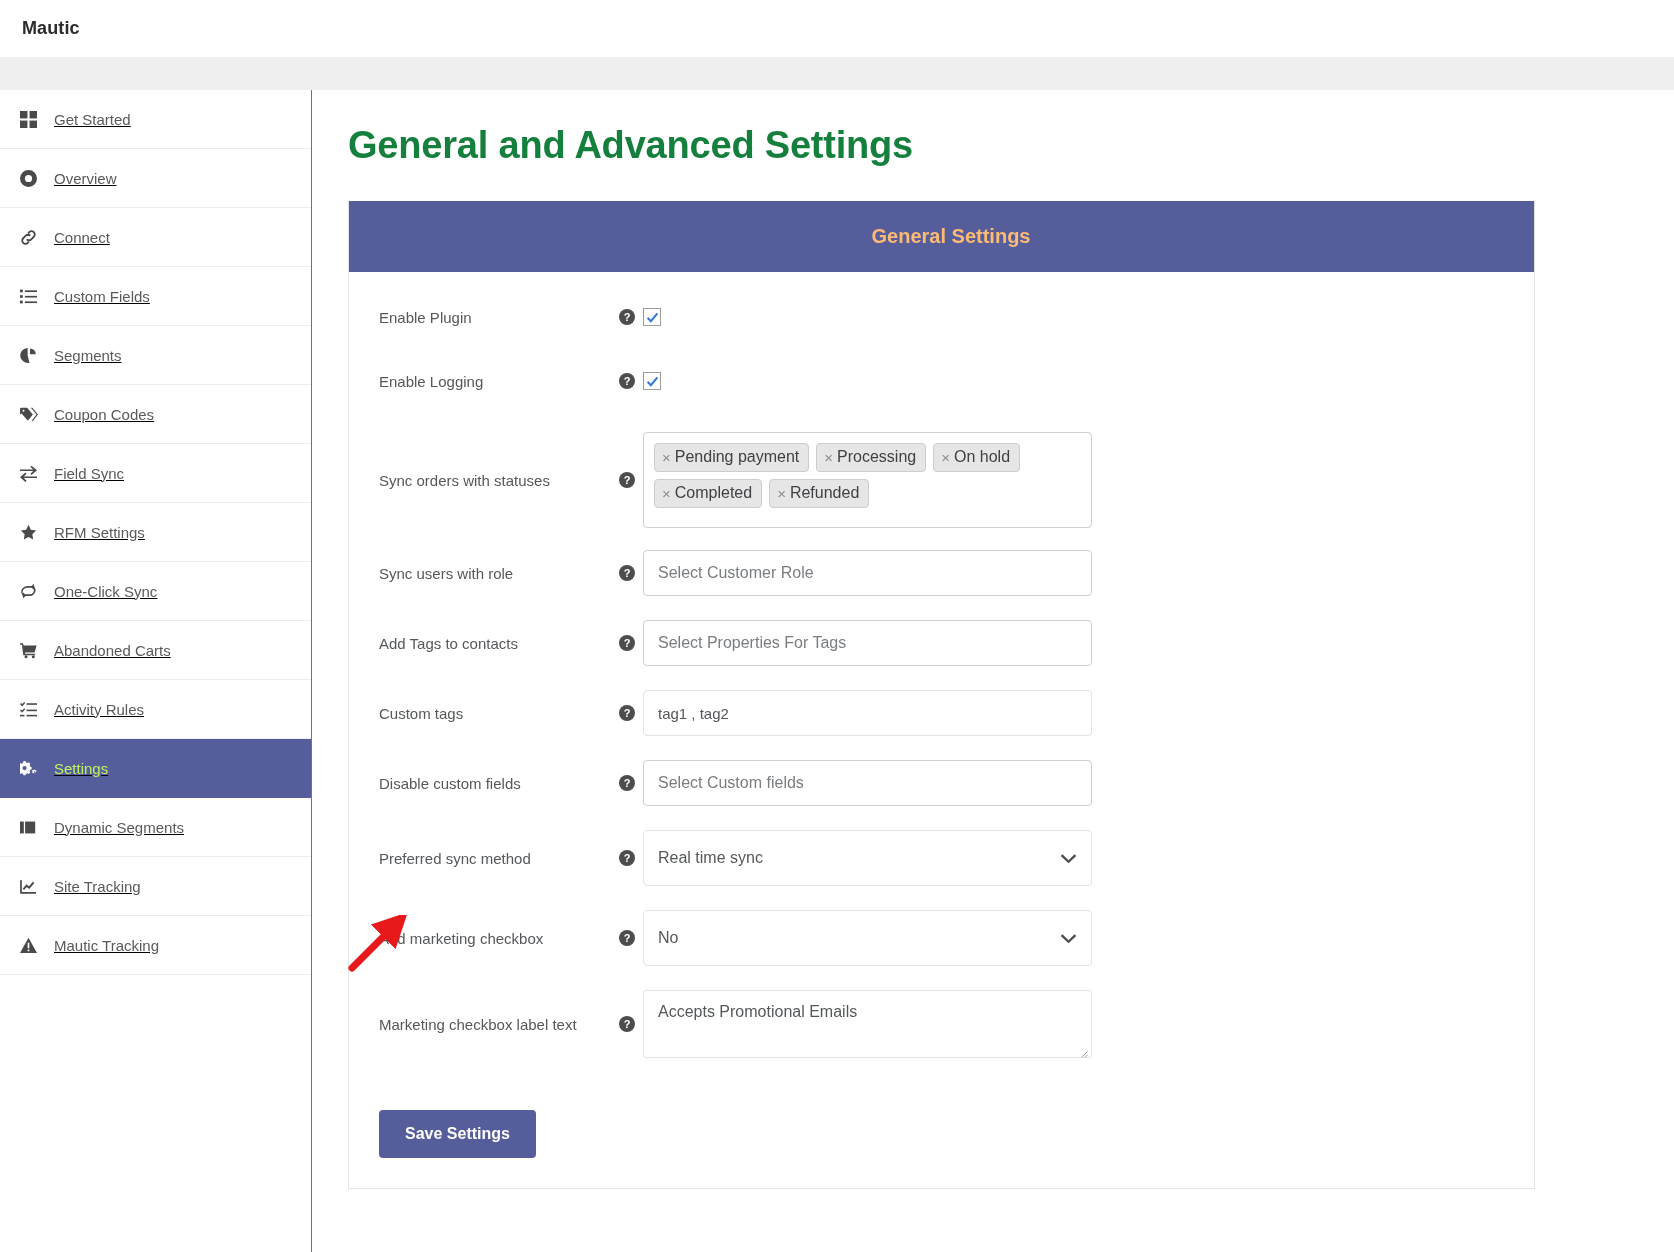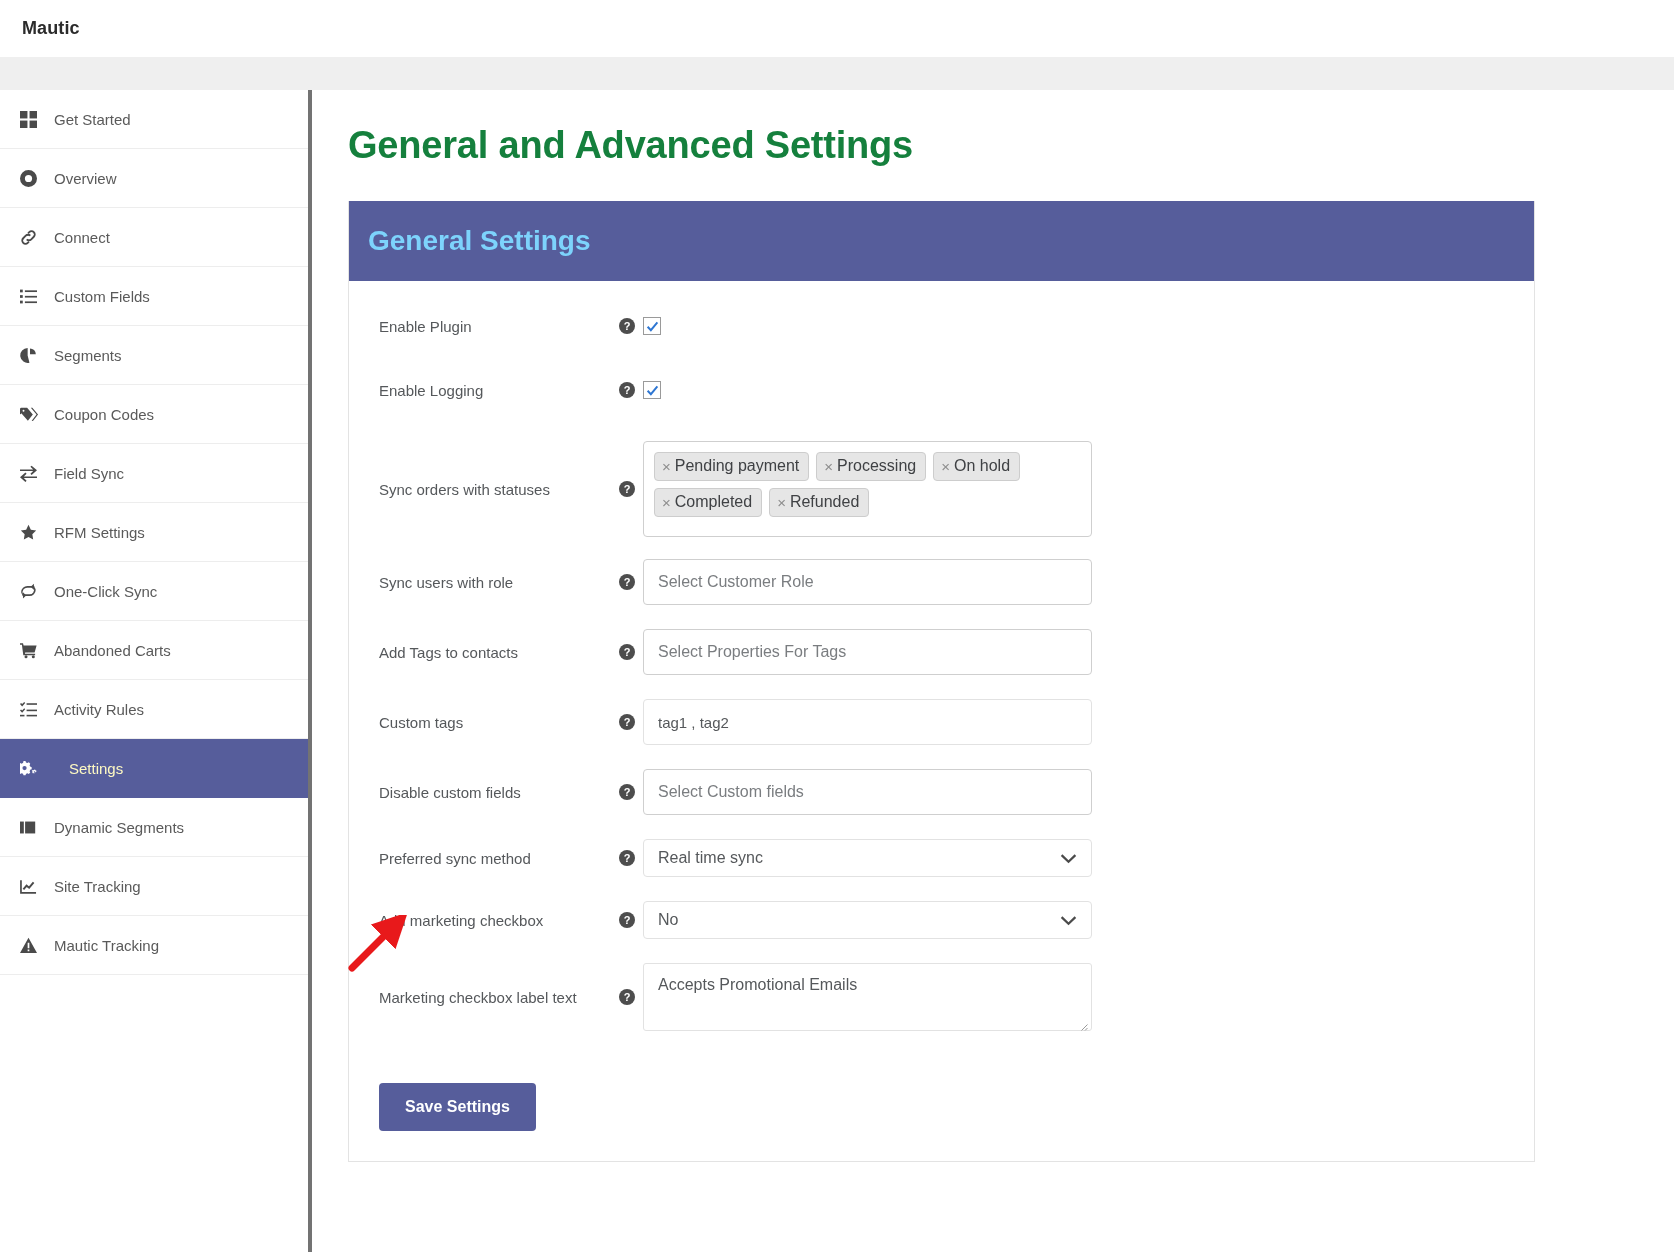--- a/index.html
+++ b/index.html
@@ -35,37 +35,37 @@
     display: flex;
     height: 1162px;
     align-items: stretch;
   }
 
   
   .sidebar {
     width: 312px;
     min-width: 312px;
     background: #ffffff;
-    border-right: 4px solid #737373;
+    border-right: 1px solid #737373;
+    text-decoration: underline;
   }
   .nav-item {
     height: 59px;
     display: flex;
     align-items: center;
     padding-left: 20px;
     border-bottom: 1px solid #ededed;
     color: #5a5a5a;
     font-size: 15px;
     cursor: pointer;
   }
   .nav-item.active {
     background: #565d9b;
-    color: #fef9c3;
+    color: #bef264;
     border-bottom: 1px solid #565d9b;
-    gap: 15px;
   }
   .nav-icon {
     width: 28px;
     min-width: 28px;
     display: flex;
     align-items: center;
     justify-content: flex-start;
     color: #4a4a4a;
     margin-right: 6px;
   }
@@ -89,24 +89,25 @@
     letter-spacing: -.2px;
   }
   .panel {
     width: 1187px;
     background: #ffffff;
     border: 1px solid #e3e3e3;
     border-top: none;
   }
   .panel-header {
     background: #565d9b;
-    color: #7dd3fc;
-    font-size: 28px;
+    color: #fdba74;
+    font-size: 20px;
     font-weight: bold;
     padding: 24px 0 24px 19px;
+    text-align: center;
   }
   .panel-body {
     padding: 36px 0 30px 0;
   }
 
   
   .frow {
     display: flex;
     align-items: center;
     margin-bottom: 12px;
@@ -196,21 +197,21 @@
   }
   .chip .x {
     color: #8d8d8d;
     margin-right: 4px;
     font-size: 15px;
   }
 
   
   .tselect {
     width: 449px;
-    height: 38px;
+    height: 56px;
     border: 1px solid #e2e2e2;
     border-radius: 4px;
     display: flex;
     align-items: center;
     justify-content: space-between;
     padding: 0 14px 0 14px;
     font-size: 16px;
     color: #55585b;
     background: #ffffff;
     cursor: pointer;

